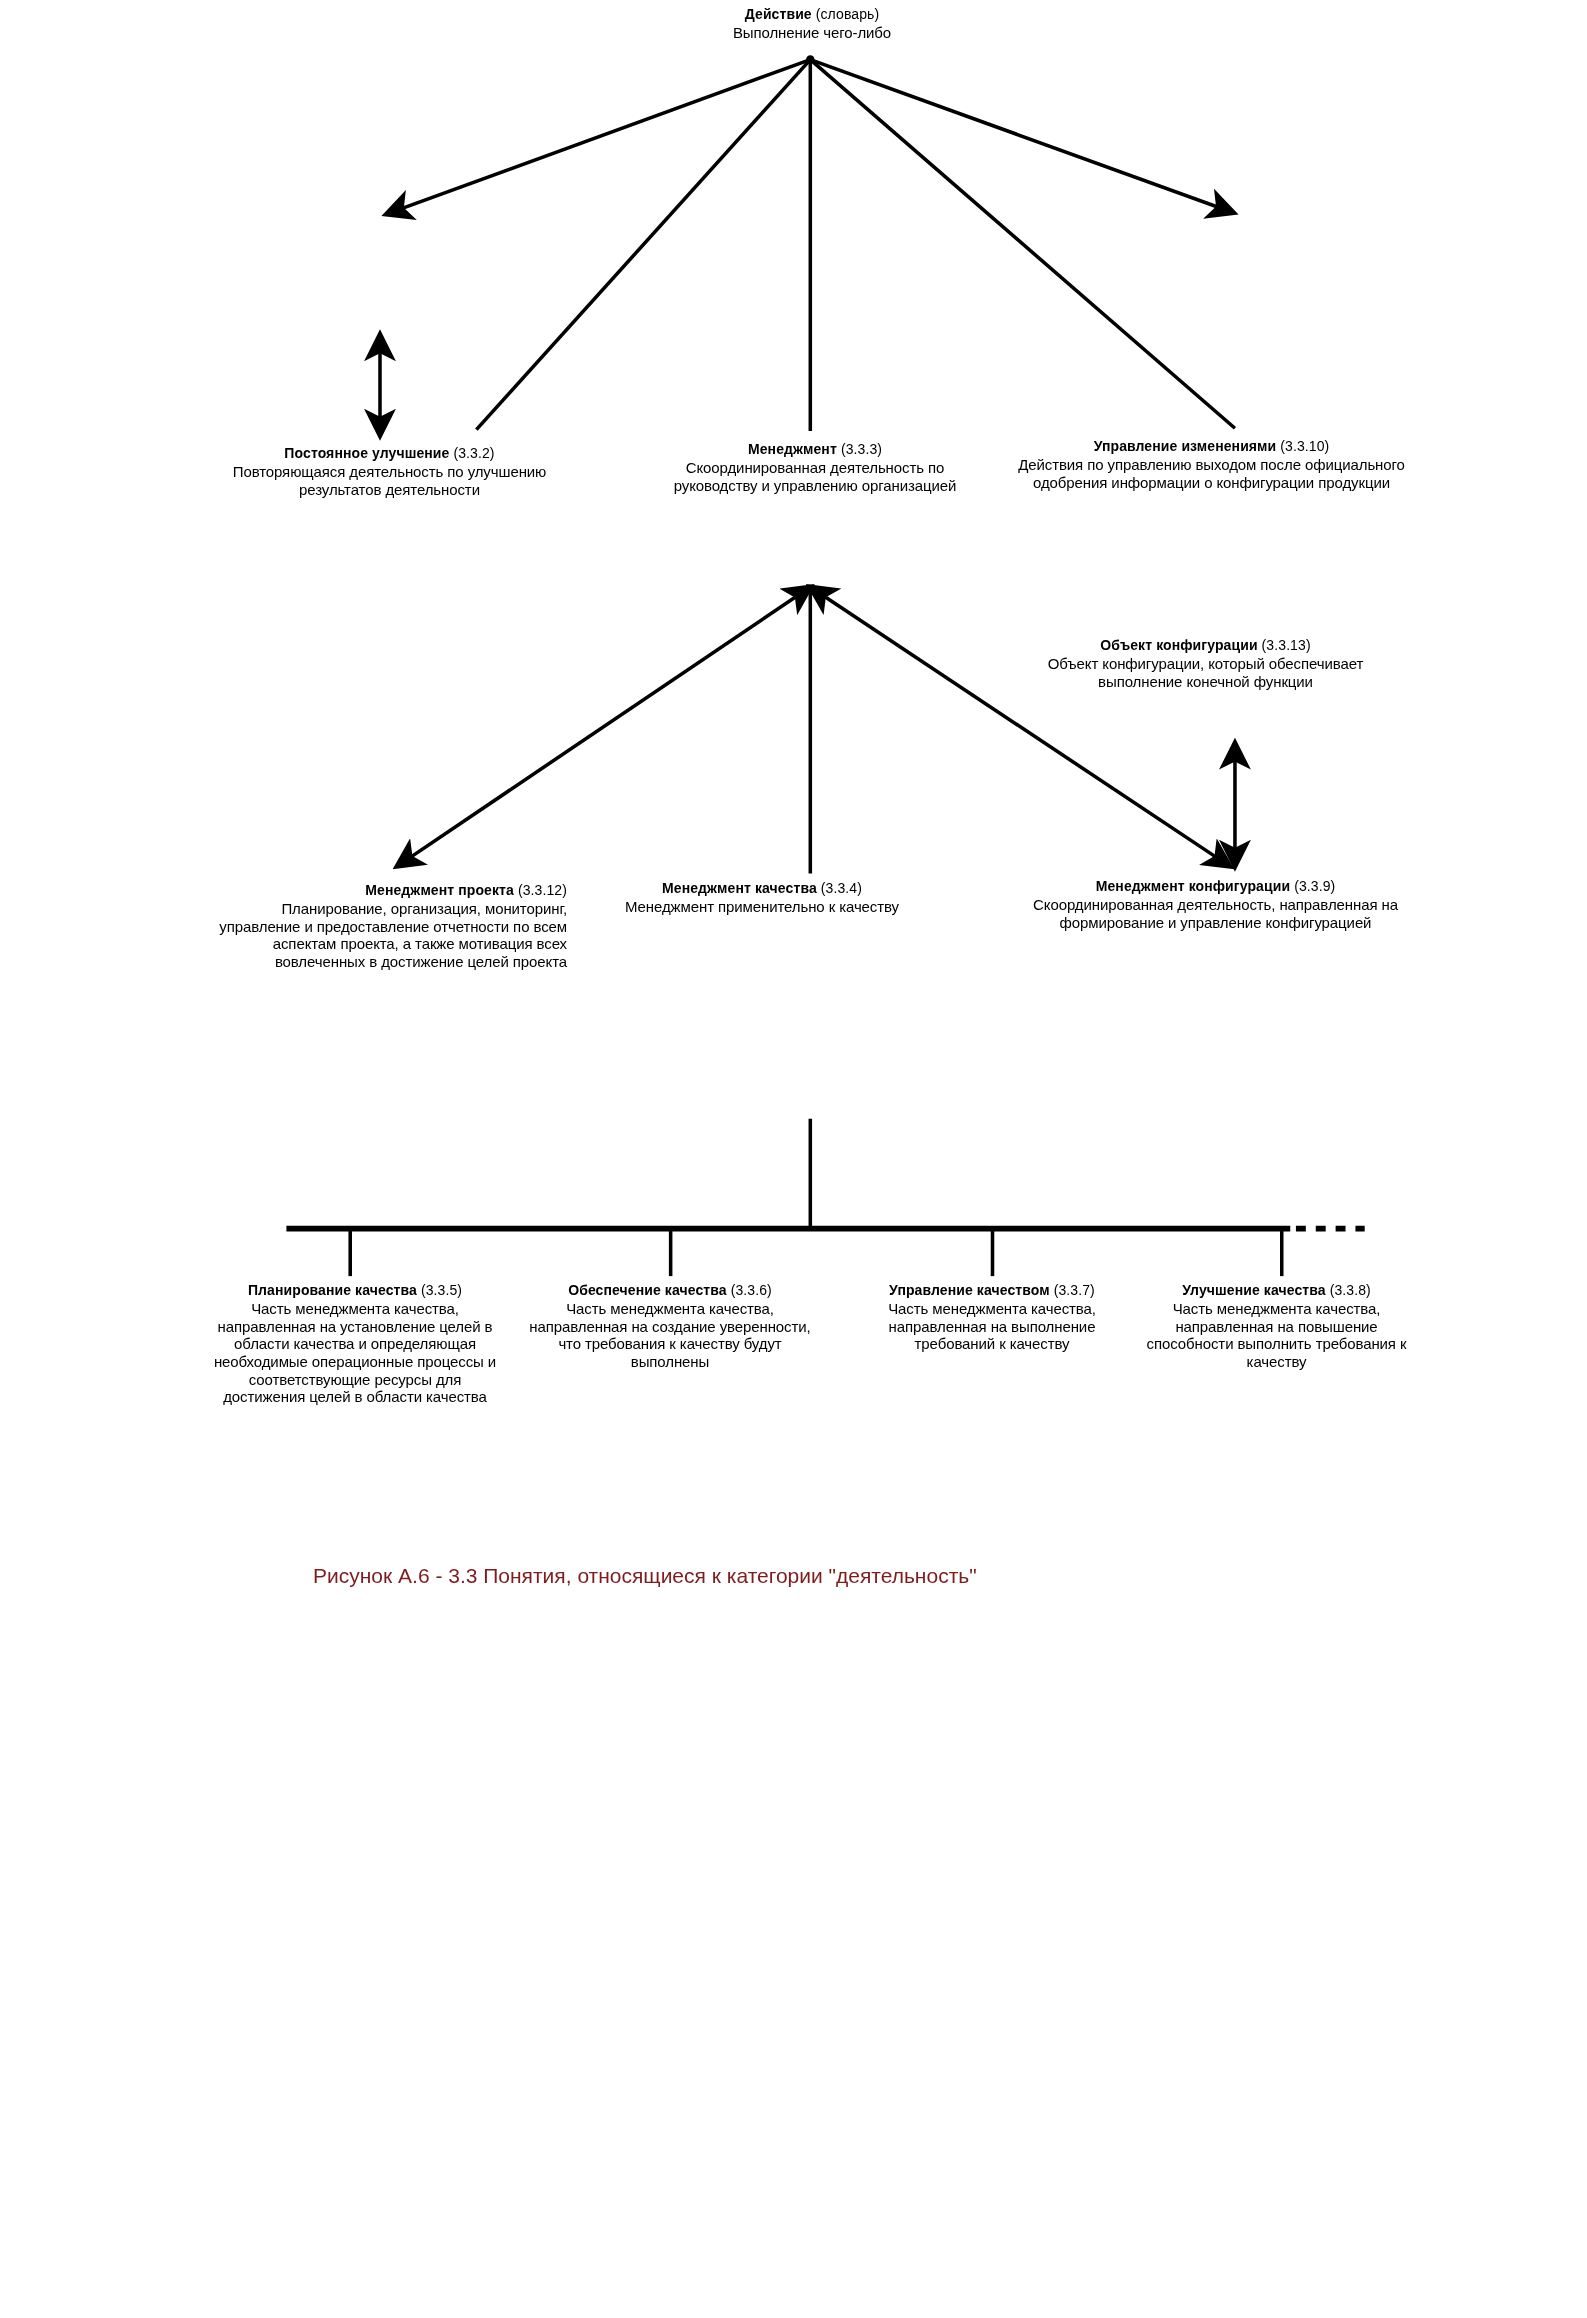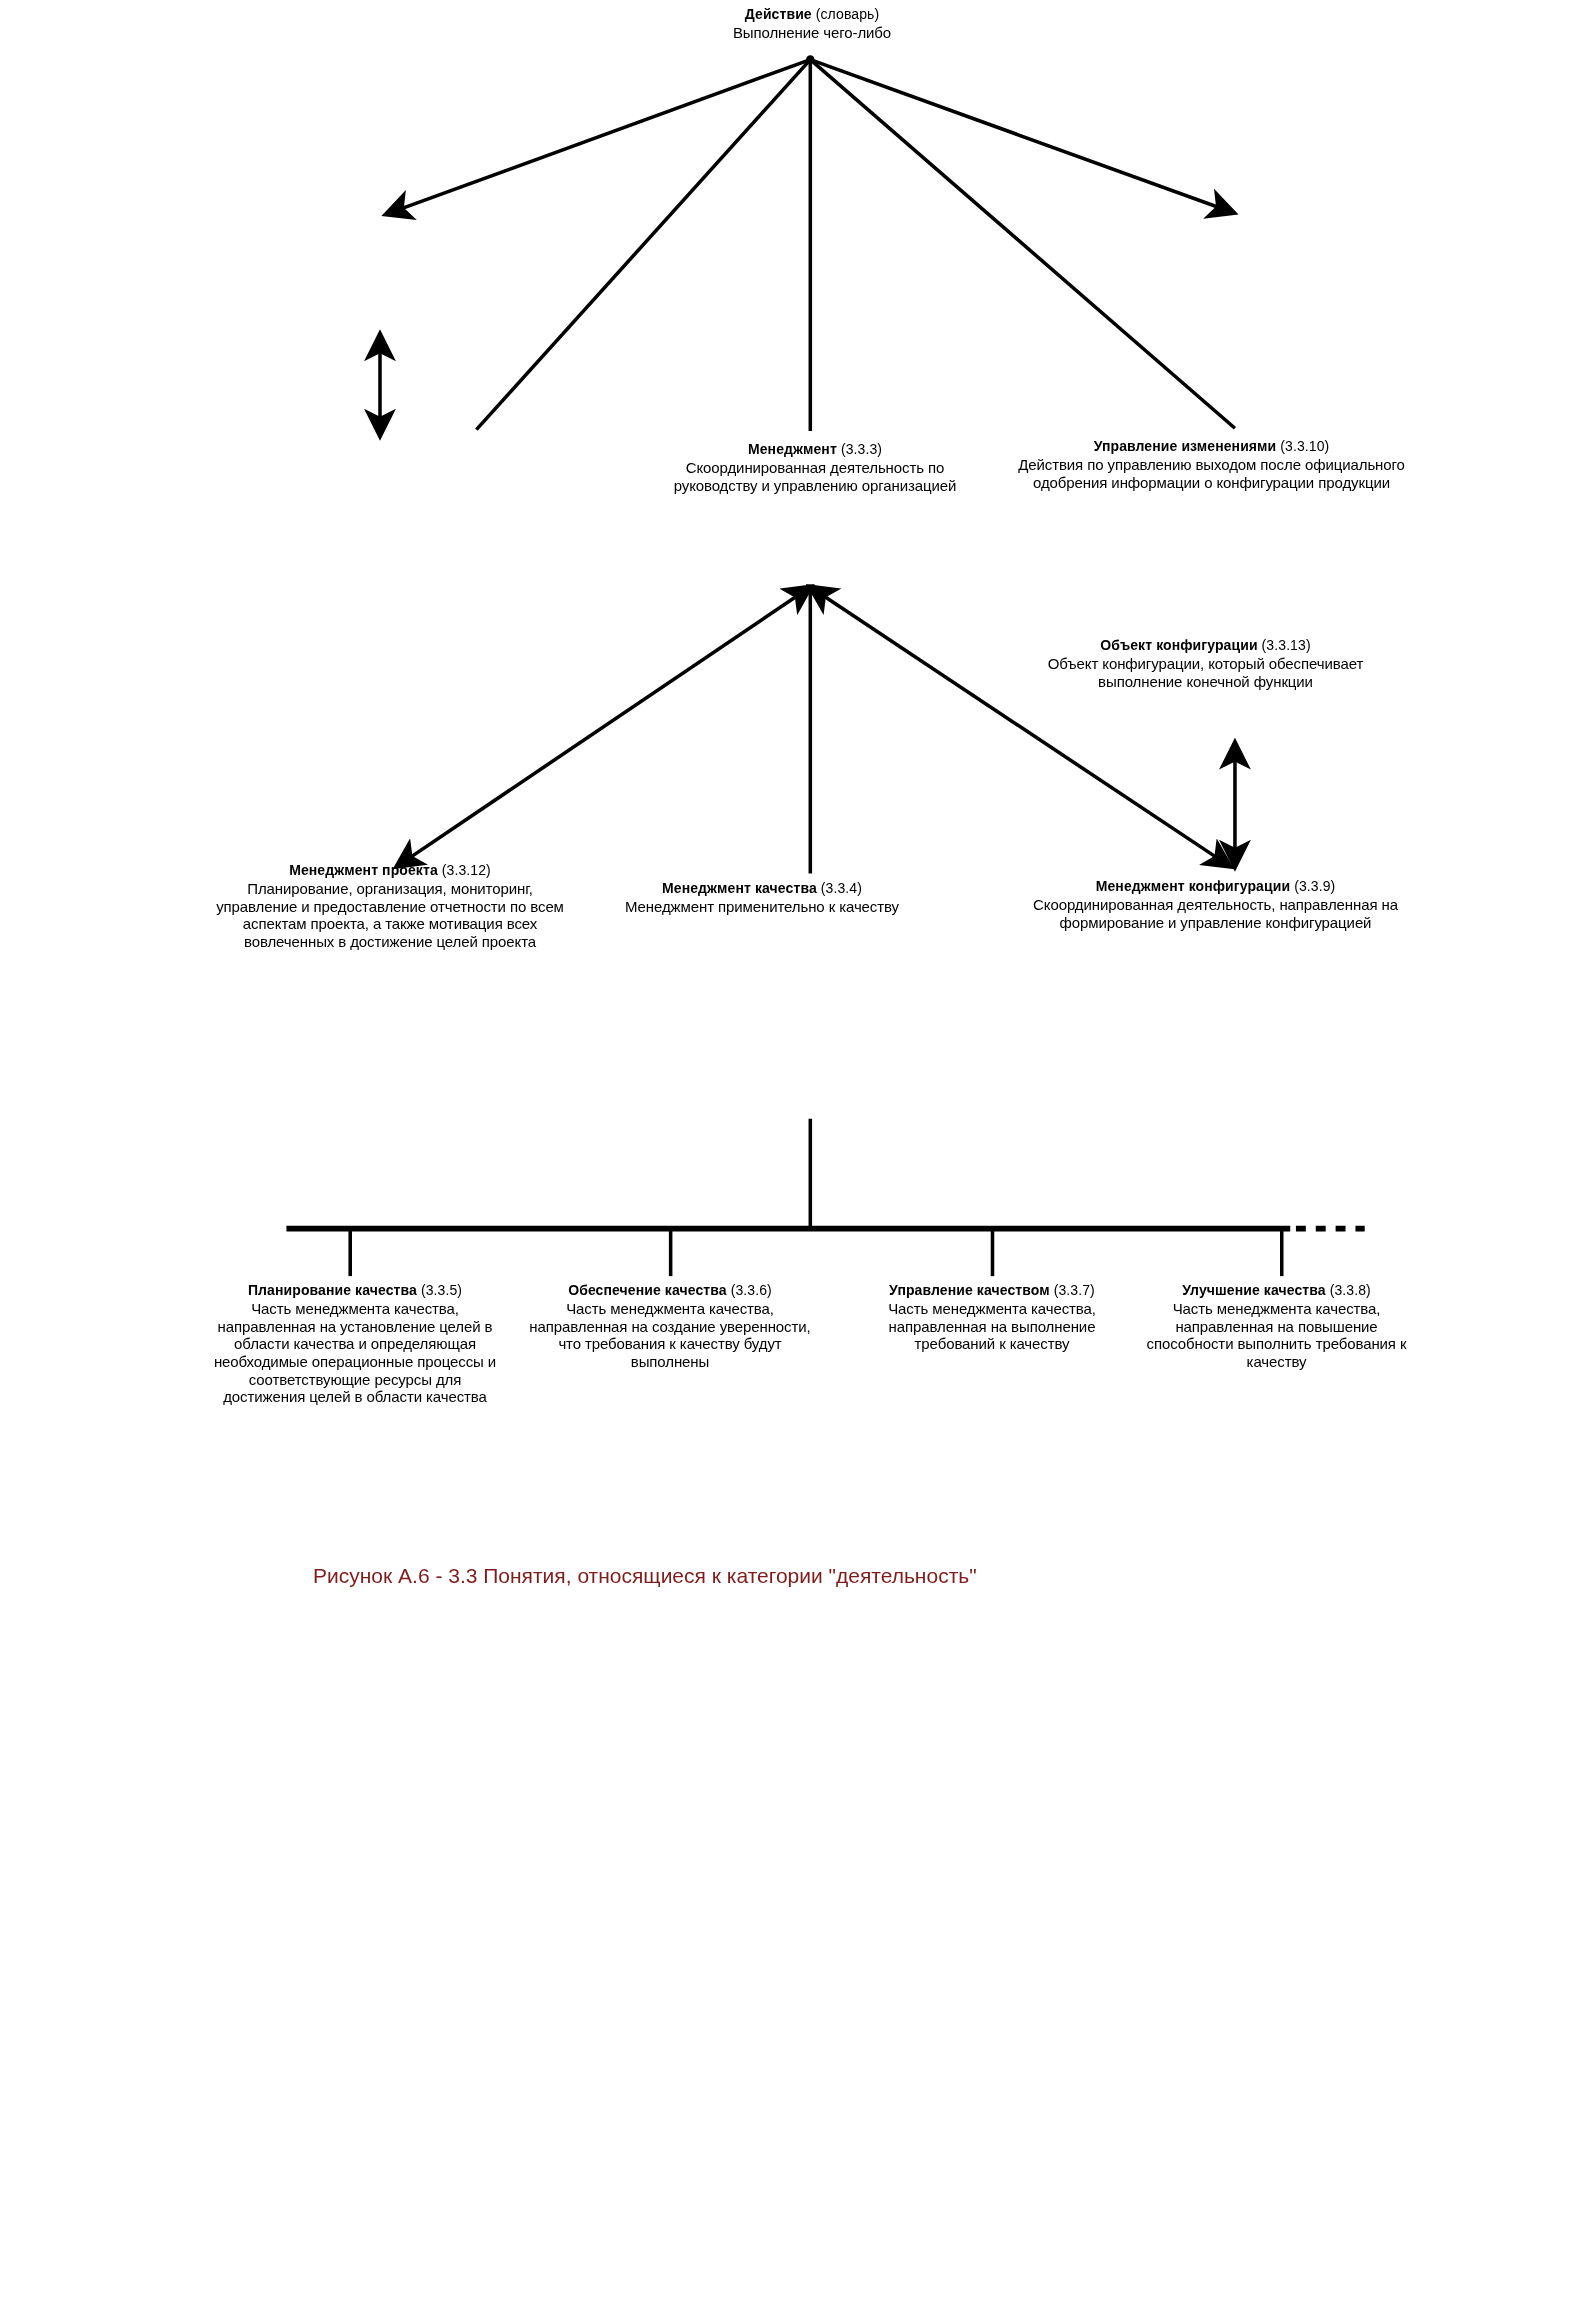--- a/index.html
+++ b/index.html
@@ -52,21 +52,21 @@
   }
 
   
   #n-root      { left: 649px;  top: 5.7px;   width: 326px; }
   #n-331       { left: 223px;  top: 225px; width: 298px; }
   #n-3311      { left: 1056px; top: 216px; width: 305px; }
   #n-332       { left: 191px;  top: 445px; width: 397px; }
   #n-333       { left: 659px;  top: 441px; width: 312px; text-align: center; }
   #n-3310      { left: 992px; top: 438px; width: 439px; }
   #n-3313      { left: 1021px; top: 637px; width: 369px; }
-  #n-3312      { left: 213px;  top: 862px;width: 354px; }
+  #n-3312      { left: 213px;  top: 882px;width: 354px; text-align: right; }
   #n-334       { left: 585px;  top: 880px;width: 354px; }
   #n-339       { left: 1010px; top: 878px;width: 411px; }
   #n-335       { left: 206px;  top: 1282px;width: 298px; }
   #n-336       { left: 528px;  top: 1282px;width: 284px; }
   #n-337       { left: 854px; top: 1282px;width: 276px; }
   #n-338       { left: 1131px; top: 1282px;width: 291px; }
   #fig-caption { left: 313px;  top: 1564px; }
 </style>
 </head>
 <body>
@@ -116,20 +116,27 @@
   <div class="node" id="n-root">
     <p class="title">
       <span>Действие</span>
       <span class="num">(словарь)</span>
     </p>
     <p class="desc">Выполнение чего-либо</p>
   </div>
 
 
 
+  <div class="node" id="n-332">
+    <p class="title">
+      <span>Постоянное улучшение</span>
+      <span class="num">(3.3.2)</span>
+    </p>
+    <p class="desc">Повторяющаяся деятельность по улучшению результатов деятельности</p>
+  </div>
 
   <div class="node" id="n-333">
     <p class="title">
       <span>Менеджмент</span>
       <span class="num">(3.3.3)</span>
     </p>
     <p class="desc">Скоординированная деятельность по руководству и управлению организацией</p>
   </div>
 
   <div class="node" id="n-3310">

